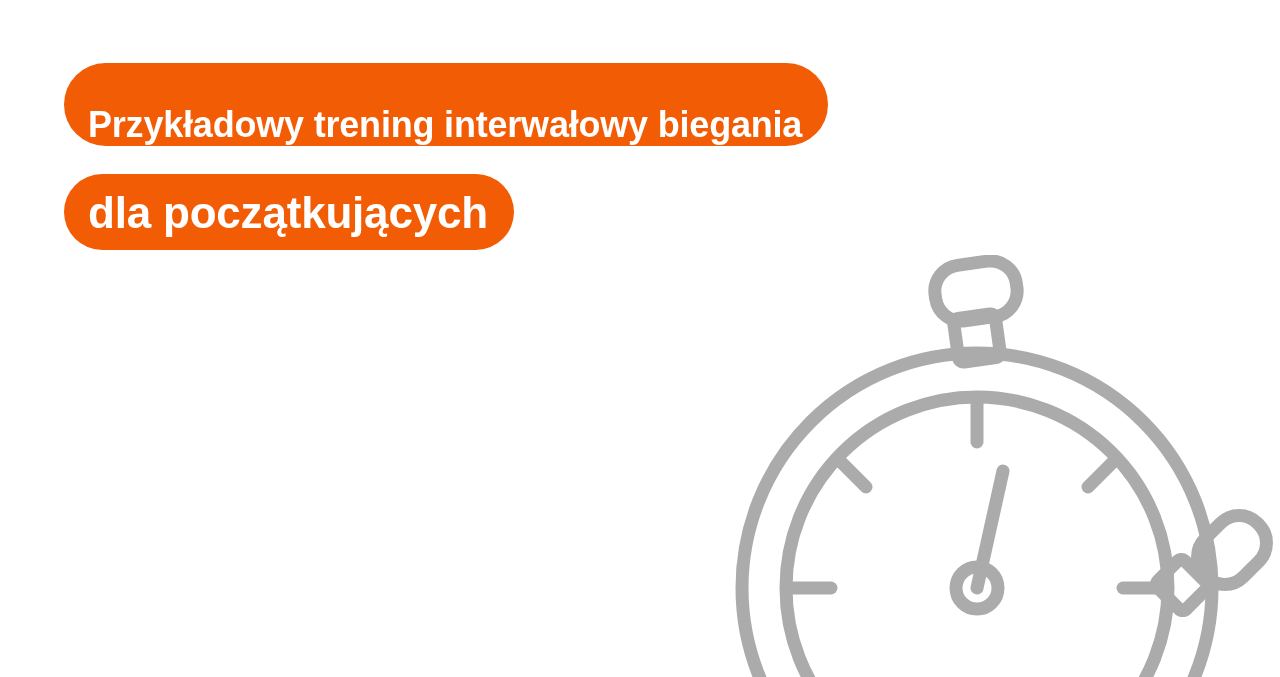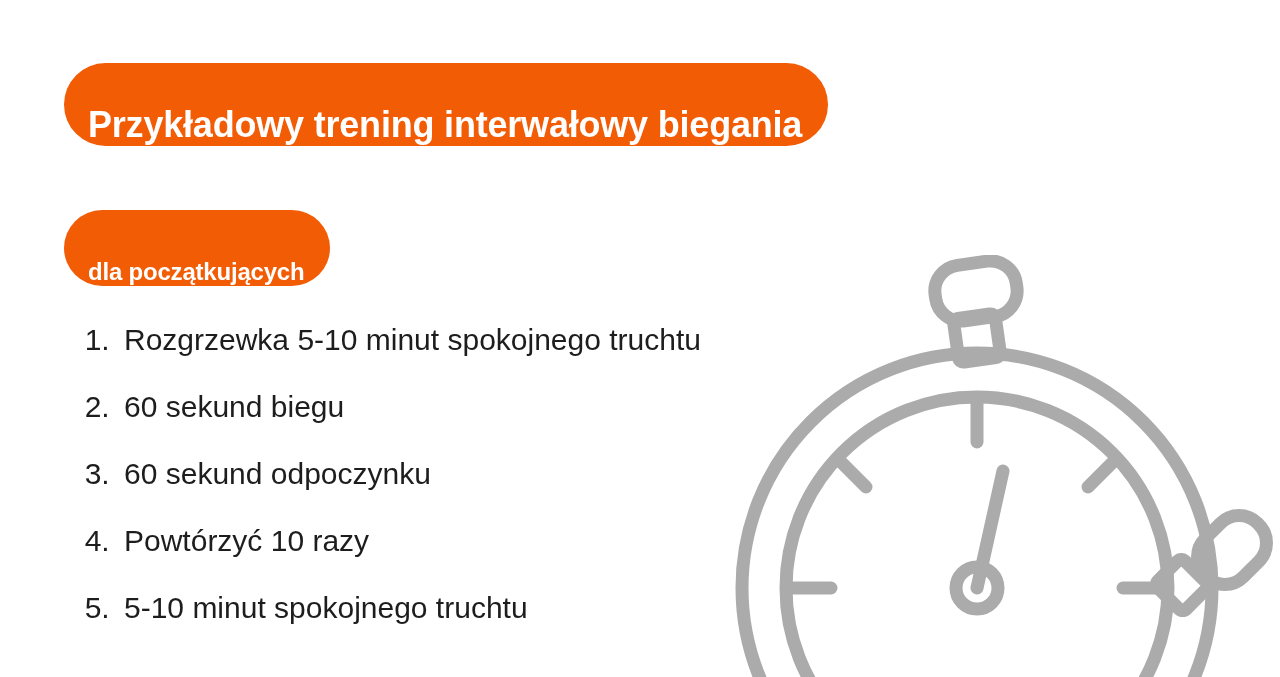--- a/index.html
+++ b/index.html
@@ -48,23 +48,22 @@
     left: 64px;
     top: 63px;
     height: 83px;
     padding: 0 26px 0 24px;
     font-size: 36px;
   }
   #title-pill-secondary {
     left: 64px;
     top: 174px;
     height: 76px;
-    padding: 0 26px 0 24px;
-    font-size: 24px;
-    margin-top: 36px;
+    padding: 0 26px 12px 24px;
+    font-size: 44px;
   }
 
   
   #steps-list {
     position: absolute;
     left: 66px;
     top: 306px;
     margin: 0;
     padding: 0 0 0 52px;
     list-style-position: outside;
@@ -123,31 +122,14 @@
   </div>
 
   <div id="title-pill-primary" class="title-pill">
     <span>Przykładowy trening interwałowy biegania</span>
   </div>
 
   <div id="title-pill-secondary" class="title-pill">
     <span>dla początkujących</span>
   </div>
 
-  <ol id="steps-list">
-    <li>
-      <span>Rozgrzewka 5-10 minut spokojnego truchtu</span>
-    </li>
-    <li>
-      <span>60 sekund biegu</span>
-    </li>
-    <li>
-      <span>60 sekund odpoczynku</span>
-    </li>
-    <li>
-      <span>Powtórzyć 10 razy</span>
-    </li>
-    <li>
-      <span>5-10 minut spokojnego truchtu</span>
-    </li>
-  </ol>
 
 </div>
 
 </body></html>

